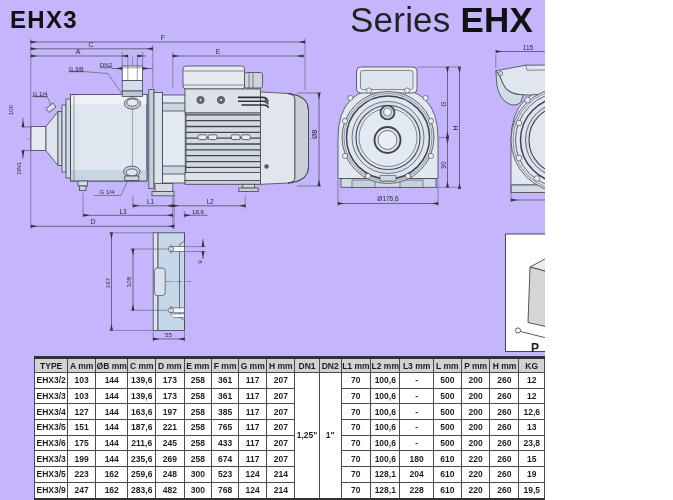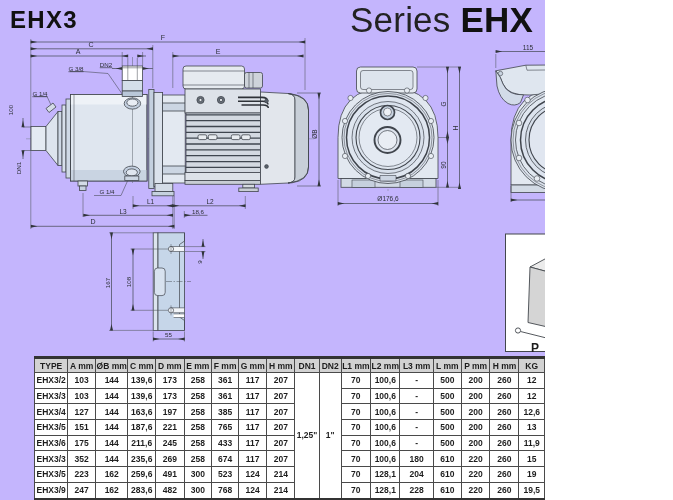--- a/index.html
+++ b/index.html
@@ -486,46 +486,46 @@
           <td>258</td>
           <td>433</td>
           <td>117</td>
           <td>207</td>
           <td>70</td>
           <td>100,6</td>
           <td>-</td>
           <td>500</td>
           <td>200</td>
           <td>260</td>
-          <td>11,9</td>
+          <td>23,8</td>
         </tr>
     <tr>
           <td>EHX3/3</td>
-          <td>352</td>
+          <td>199</td>
           <td>144</td>
           <td>235,6</td>
           <td>269</td>
           <td>258</td>
           <td>674</td>
           <td>117</td>
           <td>207</td>
           <td>70</td>
           <td>100,6</td>
           <td>180</td>
           <td>610</td>
           <td>220</td>
           <td>260</td>
           <td>15</td>
         </tr>
     <tr>
           <td>EHX3/5</td>
           <td>223</td>
           <td>162</td>
           <td>259,6</td>
-          <td>491</td>
+          <td>248</td>
           <td>300</td>
           <td>523</td>
           <td>124</td>
           <td>214</td>
           <td>70</td>
           <td>128,1</td>
           <td>204</td>
           <td>610</td>
           <td>220</td>
           <td>260</td>

